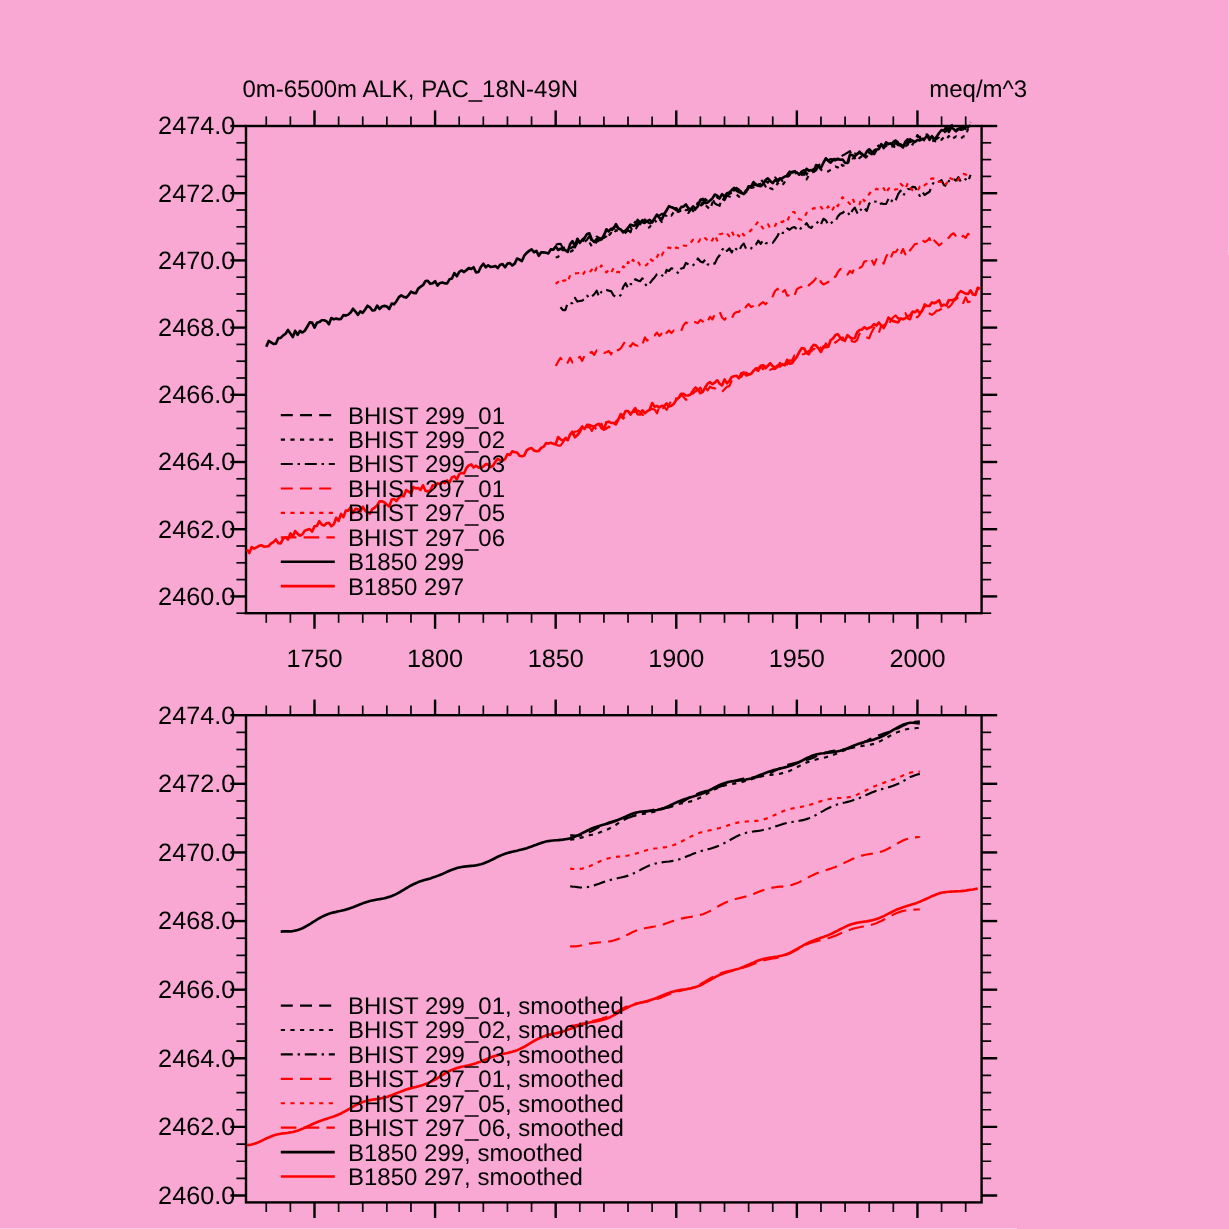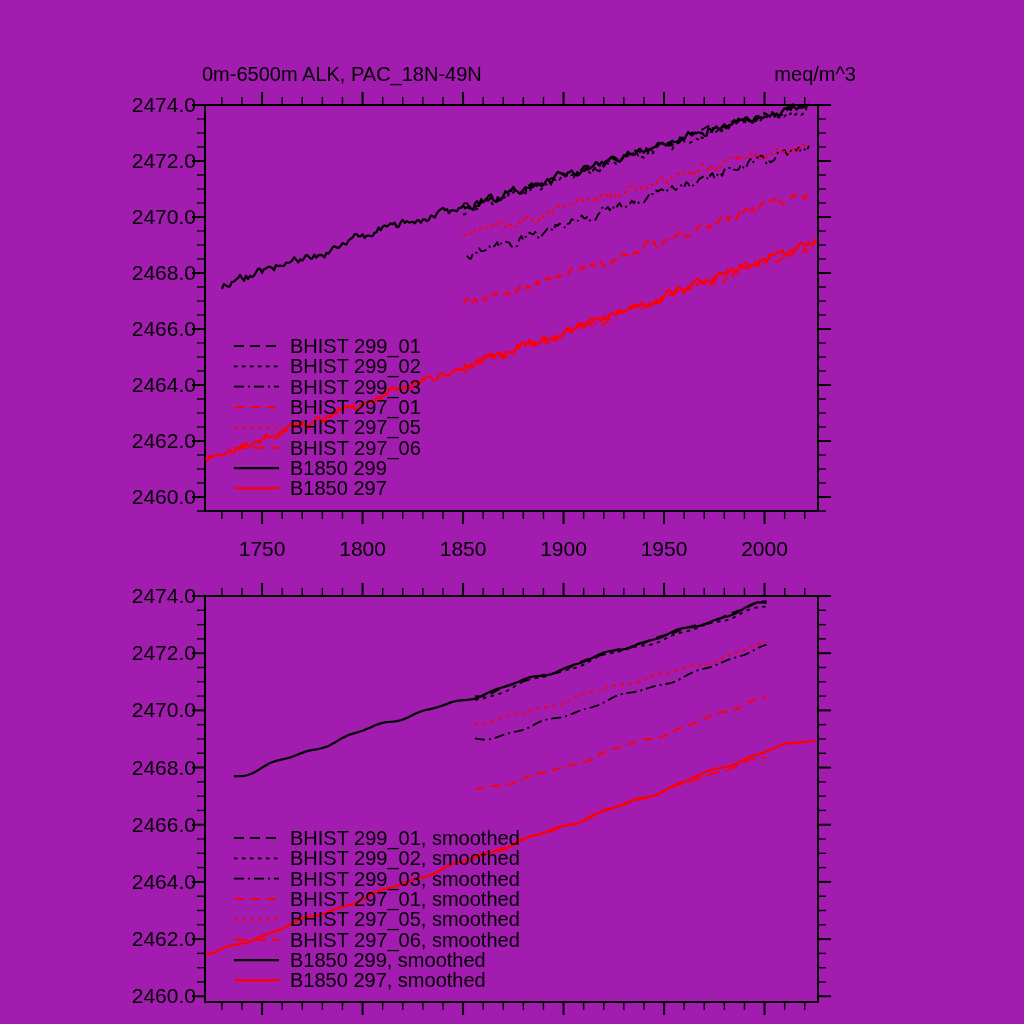--- a/index.html
+++ b/index.html
@@ -1,16 +1,16 @@
 <!DOCTYPE html>
 <html><head>
 <meta charset="utf-8">
 <style>
   html,body{margin:0;padding:0;background:#ffffff;}
-  .stage{position:relative;width:1024px;height:1024px;background:#a21caf;overflow:hidden;}
+  .stage{position:relative;width:1024px;height:1024px;background:#f9a8d4;overflow:hidden;}
   svg text{font-family:"Liberation Sans","DejaVu Sans",sans-serif;fill:#000000;}
   .ttl{font-size:20px;}
   .tick-label{font-size:21px;}
   .x-label{font-size:21px;}
   .legend-label{font-size:20px;}
 </style>
 </head>
 <body>
 
 <div class="stage">

